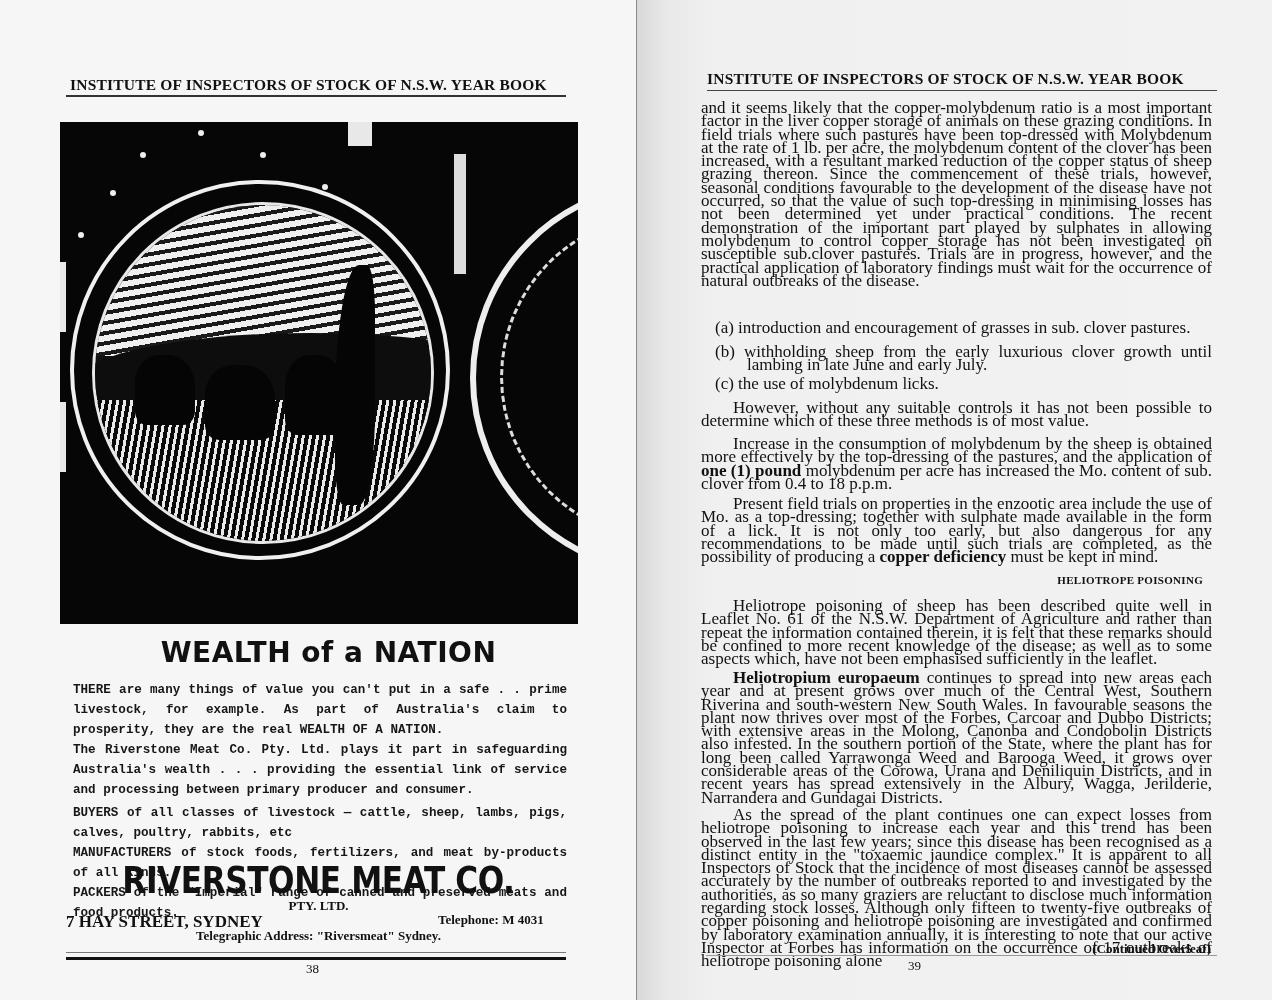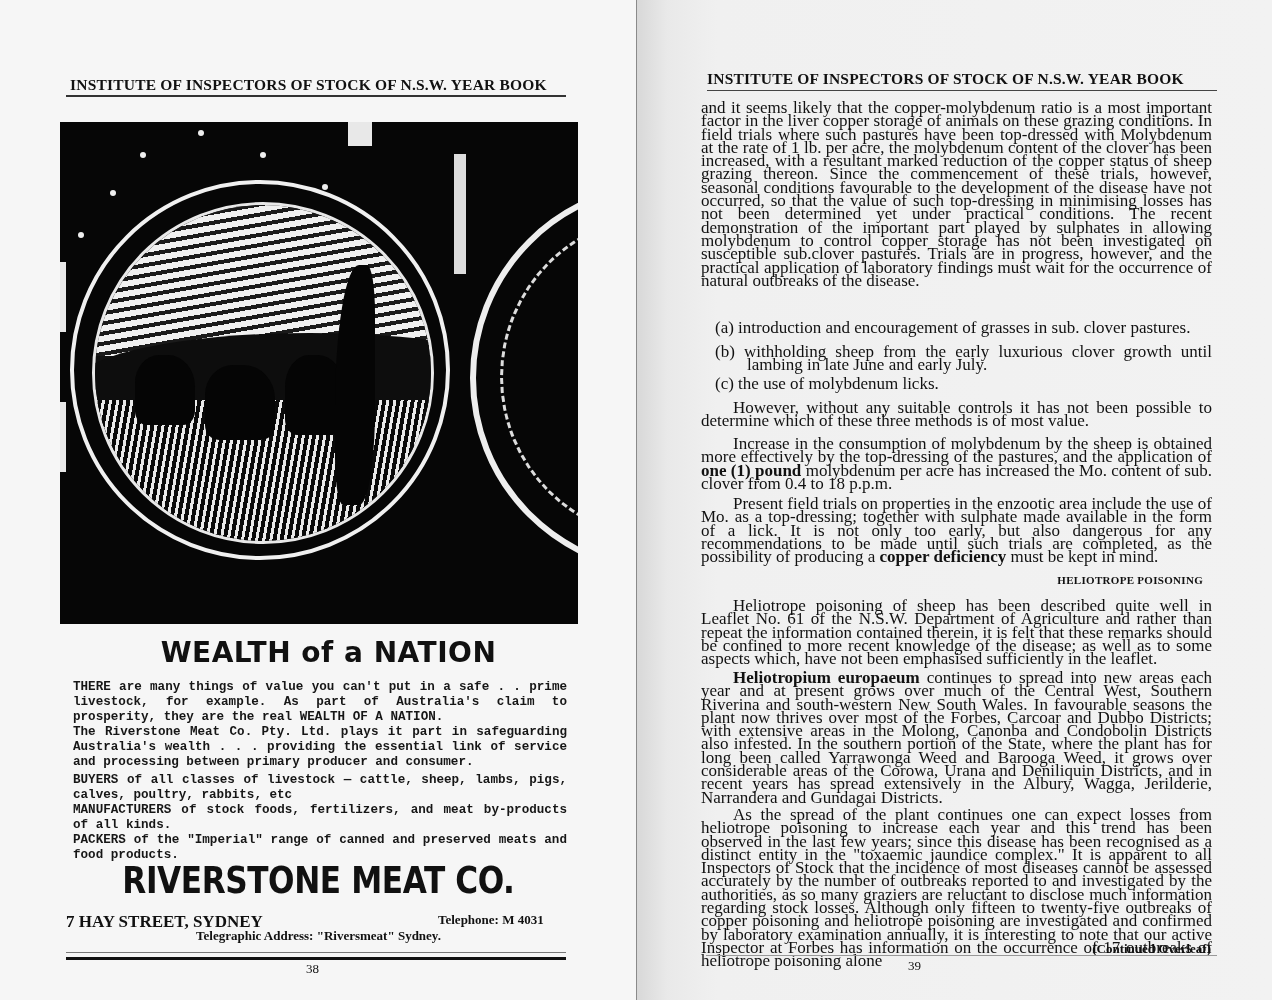--- a/index.html
+++ b/index.html
@@ -39,21 +39,21 @@
   .bolt { position: absolute; width: 6px; height: 6px; border-radius: 50%; background: #eee; }
   .plate { position: absolute; background: #e8e8e8; }
   #hinge { left: 394px; top: 32px; width: 12px; height: 120px; background: #ddd; }
 
   #ad-headline {
     position: absolute; left: 10px; width: 637px; top: 636px; text-align: center;
     font-family: "DejaVu Sans", sans-serif; font-weight: bold; font-size: 28px; letter-spacing: 0.5px;
   }
   #ad-body {
     position: absolute; left: 73px; top: 680px; width: 494px;
-    font-family: "Liberation Mono", monospace; font-weight: bold; font-size: 12.6px; line-height: 15px;
+    font-family: "Liberation Mono", monospace; font-weight: bold; font-size: 12.6px; line-height: 20px;
     text-align: justify; color: #161616;
   }
   #ad-body p { margin: 0; }
   #ad-body p.gap { margin-top: 3px; }
   #company-name {
     position: absolute; left: 0; width: 637px; top: 858px; text-align: center;
     font-family: "DejaVu Sans", sans-serif; font-weight: bold; font-size: 38px; letter-spacing: -0.5px;
     transform: scaleX(0.82); transform-origin: 318px 0;
   }
   #company-suffix { position: absolute; left: 0; width: 637px; top: 898px; text-align: center; font-weight: bold; font-size: 13px; }
@@ -121,20 +121,21 @@
 
   <div id="ad-headline">WEALTH of a NATION</div>
   <div id="ad-body">
     <p>THERE are many things of value you can't put in a safe . . prime livestock, for example. As part of Australia's claim to prosperity, they are the real WEALTH OF A NATION.</p>
     <p>The Riverstone Meat Co. Pty. Ltd. plays it part in safeguarding Australia's wealth . . . providing the essential link of service and processing between primary producer and consumer.</p>
     <p class="gap">BUYERS of all classes of livestock — cattle, sheep, lambs, pigs, calves, poultry, rabbits, etc</p>
     <p>MANUFACTURERS of stock foods, fertilizers, and meat by-products of all kinds.</p>
     <p>PACKERS of the "Imperial" range of canned and preserved meats and food products.</p>
   </div>
   <div id="company-name">RIVERSTONE MEAT CO.</div>
+  <div id="company-suffix">PTY. LTD.</div>
   <div id="address">7 HAY STREET, SYDNEY</div>
   <div id="telephone">Telephone: M 4031</div>
   <div id="telegraphic">Telegraphic Address: "Riversmeat" Sydney.</div>
   <div id="left-foot-rule1"></div>
   <div id="left-foot-rule2"></div>
   <div id="left-page-num">38</div>
 </div>
 
 <div class="spine"></div>
 

